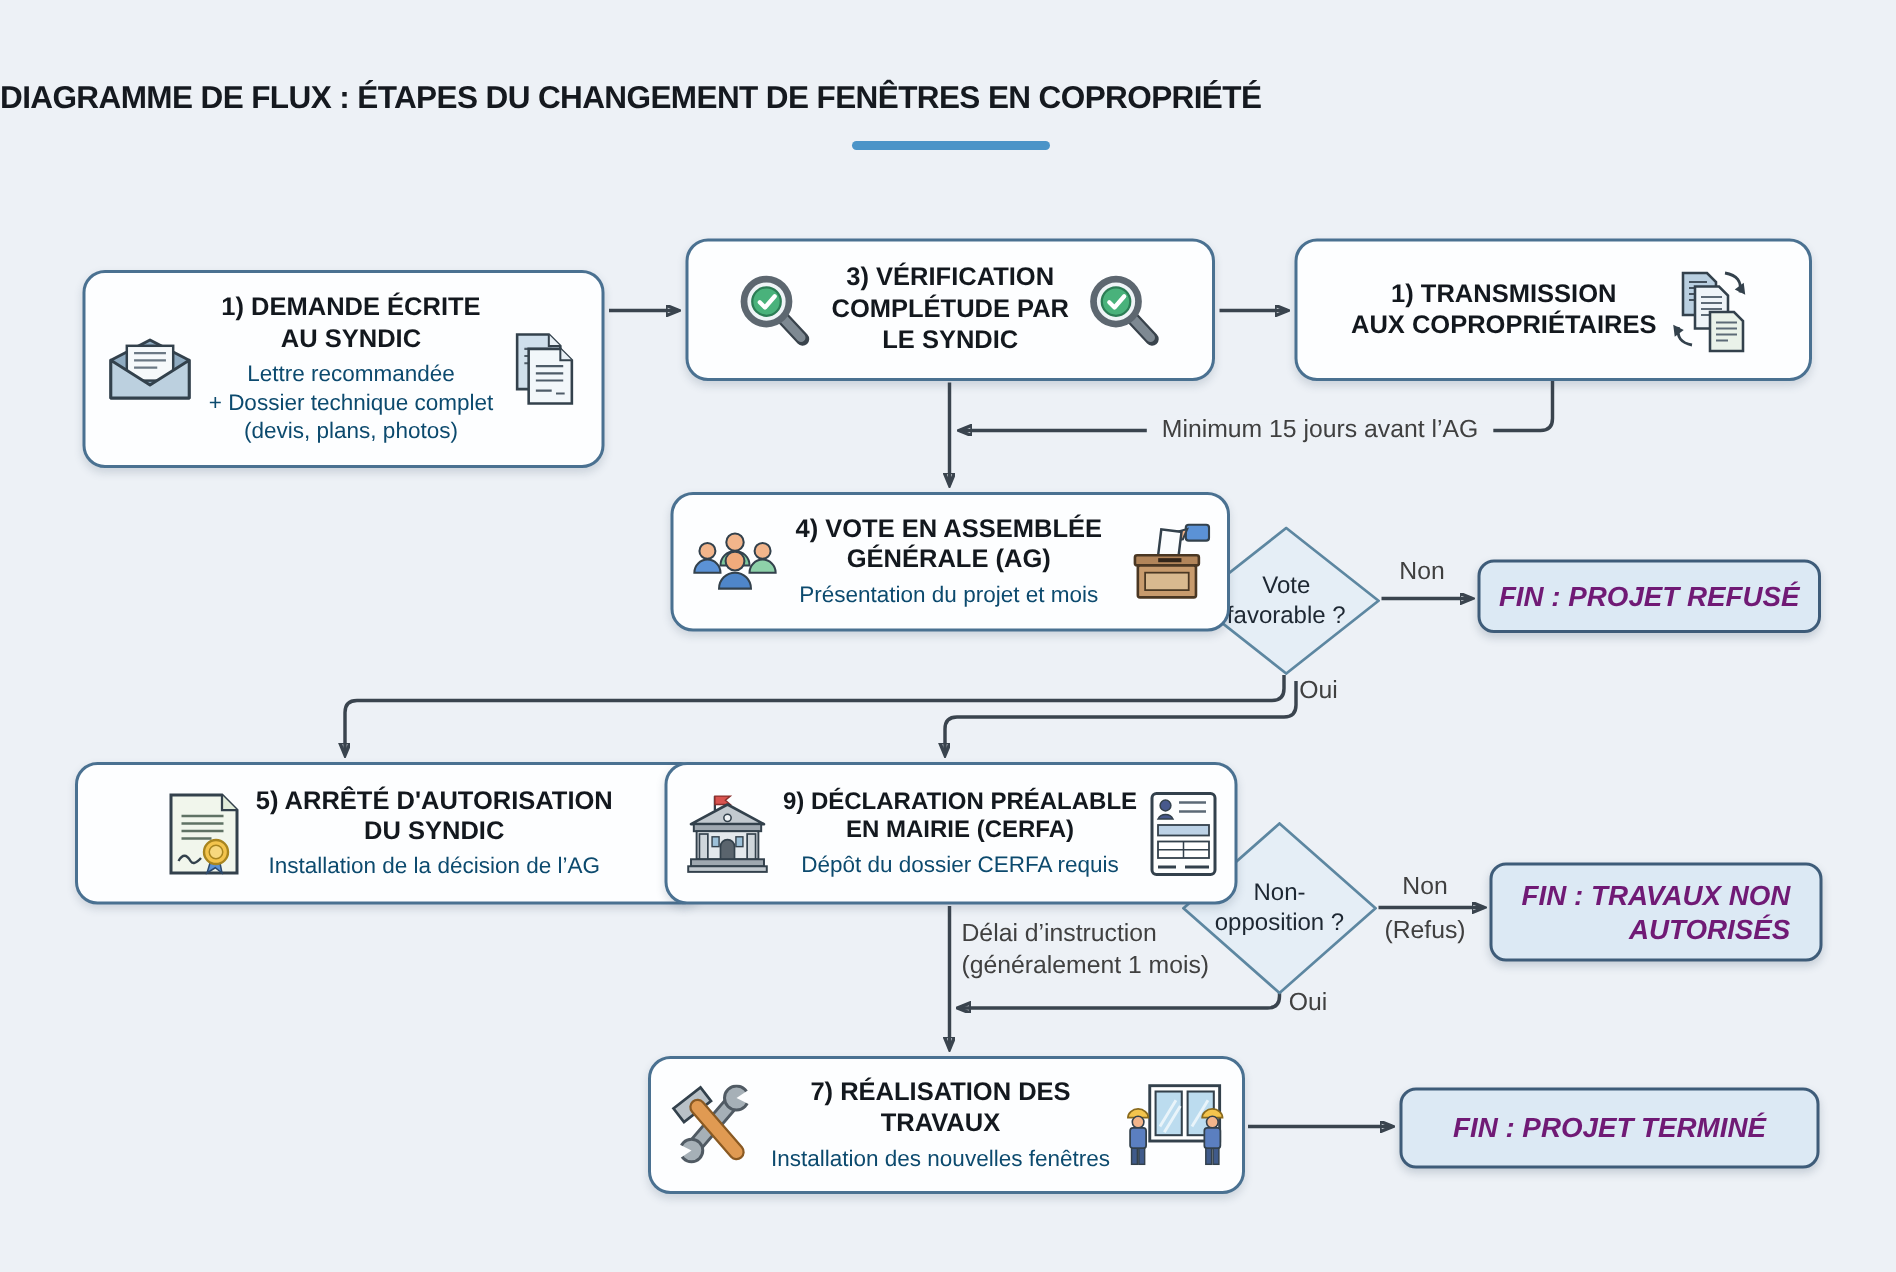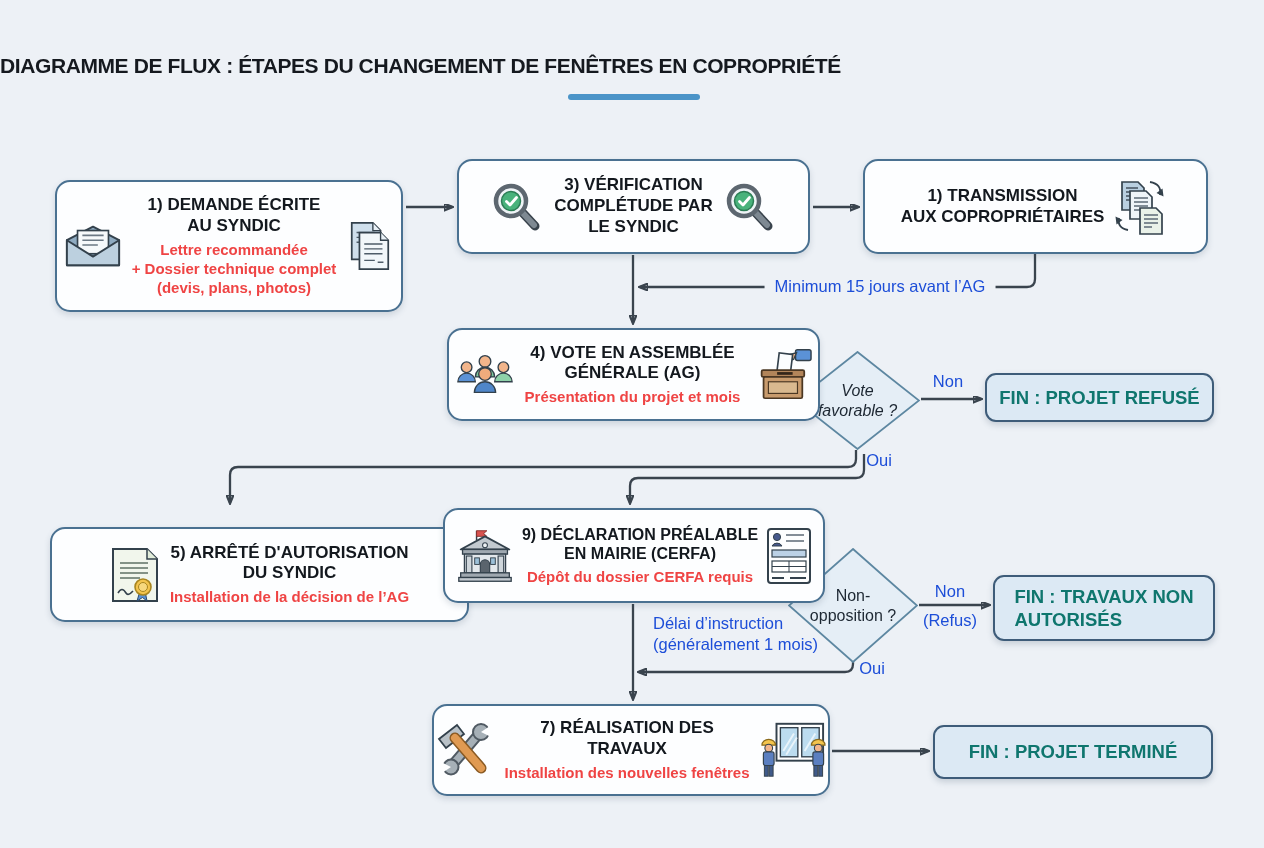--- a/index.html
+++ b/index.html
@@ -21,40 +21,40 @@
   svg.edges path { fill:none; stroke:#3a444e; stroke-width:2.3px; }
 
   .node {
     position:absolute; display:flex; align-items:center; justify-content:center;
     gap:10px; padding:6px 10px;
     background:#fdfeff; border:2.5px solid #4a7191; border-radius:15px;
     box-shadow:0 3px 6px rgba(61,83,105,.18);
   }
   .node .txt { text-align:center; }
   .node .t { font-weight:bold; font-size:17px; line-height:1.22; color:#13181e; white-space:pre; }
-  .node .s { font-size:15px; line-height:1.27; color:#ef4444; white-space:pre; margin-top:3px;font-weight:bold; }
+  .node .s { font-size:15px; line-height:1.27; color:#0c4a6e; white-space:pre; margin-top:3px; }
 
   .fin {
     position:absolute; display:flex; align-items:center; justify-content:center;
     background:#dce9f4; border:2.5px solid #3e5c79; border-radius:11px;
     box-shadow:0 3px 6px rgba(61,83,105,.22);
-    font-weight:bold; font-size:18.5px; color:#0f766e; text-align:left;
-    white-space:pre; line-height:1.25;
+    font-weight:bold; font-size:18.5px; color:#701a75; text-align:right;
+    white-space:pre; line-height:1.25;font-style:italic;
   }
 
   .diamond { position:absolute; }
   .diamond svg { position:absolute; left:0; top:0; }
   .diamond .q {
     position:absolute; inset:0; display:flex; align-items:center; justify-content:center;
     text-align:center; font-size:16px; color:#1d2732; white-space:pre; line-height:1.2;
   }
 
   .lbl {
     position:absolute; transform:translate(-50%,-50%);
-    font-size:16.5px; color:#1d4ed8; white-space:pre; text-align:left; line-height:1.3;
+    font-size:16.5px; color:#404040; white-space:pre; text-align:left; line-height:1.3;
   }
   .lbl.mask { background:#edf1f6; padding:0 10px; }
   .lbl.left-align { transform:translate(0,-50%); }
 
   .icon { flex:0 0 auto; }
 </style>
 </head>
 <body>
 
 <div class="canvas">
@@ -75,21 +75,21 @@
     <path d="M921,399 H981" marker-end="url(#arr)"></path>
     <path d="M856,450 V459 Q856,467 848,467 H238 Q230,467 230,475 V503" marker-end="url(#arr)"></path>
     <path d="M864,454 V470 Q864,478 856,478 H638 Q630,478 630,486 V503" marker-end="url(#arr)"></path>
     <path d="M407,555 H439" marker-end="url(#arr)"></path>
     <path d="M633,604 V699" marker-end="url(#arr)"></path>
     <path d="M919,605 H989" marker-end="url(#arr)"></path>
     <path d="M853,661 V664 Q853,672 845,672 H639" marker-end="url(#arr)"></path>
     <path d="M832,751 H928" marker-end="url(#arr)"></path>
   </svg>
 
-  <div class="diamond" style="left:795px; top:351px; width:125px; height:99px;font-style:italic;">
+  <div class="diamond" style="left:795px; top:351px; width:125px; height:99px;">
     <svg width="125" height="99" viewBox="0 0 125 99">
       <polygon points="62.5,1 124,49.5 62.5,98 1,49.5" fill="#e5eef6" stroke="#5d87a1" stroke-width="1.8"></polygon>
     </svg>
     <div class="q">Vote
 favorable ?</div>
   </div>
 
   <div class="diamond" style="left:788px; top:548px; width:130px; height:115px;">
     <svg width="130" height="115" viewBox="0 0 130 115">
       <polygon points="65,1 129,57.5 65,114 1,57.5" fill="#e5eef6" stroke="#5d87a1" stroke-width="1.8"></polygon>
@@ -185,21 +185,21 @@
       <rect x="29" y="5" width="14" height="19" fill="#fbfdfe" stroke="#33414c" stroke-width="1.7" transform="rotate(7 36 14)"></rect>
       <rect x="12" y="22" width="44" height="7" rx="1.5" fill="#b2855a" stroke="#4a3723" stroke-width="1.8"></rect>
       <rect x="28" y="24" width="16" height="2.8" fill="#33261a"></rect>
       <rect x="14" y="29" width="40" height="22" rx="1.5" fill="#c89b6d" stroke="#4a3723" stroke-width="1.8"></rect>
       <rect x="19" y="34" width="30" height="12" fill="#d9b98f" stroke="#4a3723" stroke-width="1.2"></rect>
     </svg>
   </div>
 
   <div class="fin" style="left:985px; top:373px; width:229px; height:49px;">FIN : PROJET REFUSÉ</div>
 
-  <div class="node" style="left:50px; top:527px; width:419px; height:95px;">
+  <div class="node" style="left:50px; top:508px; width:419px; height:95px;">
     <svg class="icon" width="50" height="58" viewBox="0 0 50 58">
       <path d="M3,3 H37 L47,13 V55 H3 Z" fill="#f1f6ec" stroke="#33414c" stroke-width="2"></path>
       <path d="M37,3 V13 H47" fill="#e1ecda" stroke="#33414c" stroke-width="1.5"></path>
       <path d="M10,17 H38 M10,22 H38 M10,27 H38 M10,32 H30" stroke="#5f7264" stroke-width="1.6"></path>
       <path d="M8,47 q4,-7 8,0 q2,3.5 7,-2" stroke="#33414c" stroke-width="1.6" fill="none"></path>
       <path d="M30,45 l-3,10 5.5,-3.5 4.5,3.5 -2,-10 z" fill="#5b92d6" stroke="#2c4a6e" stroke-width="1"></path>
       <circle cx="33" cy="41" r="8" fill="#f3c44d" stroke="#a8851f" stroke-width="1.6"></circle>
       <circle cx="33" cy="41" r="4.5" fill="#f7d87e" stroke="#a8851f" stroke-width="1"></circle>
     </svg>
     <div class="txt">
@@ -283,16 +283,16 @@
   </div>
 
   <div class="fin" style="left:933px; top:725px; width:280px; height:54px;">FIN : PROJET TERMINÉ</div>
 
   <div class="lbl mask" style="left:880px; top:287px; text-align:center;">Minimum 15 jours avant l’AG</div>
   <div class="lbl" style="left:948px; top:382px;">Non</div>
   <div class="lbl" style="left:879px; top:461px;">Oui</div>
   <div class="lbl" style="left:950px; top:592px;">Non</div>
   <div class="lbl" style="left:950px; top:621px;">(Refus)</div>
   <div class="lbl" style="left:872px; top:669px;">Oui</div>
-  <div class="lbl left-align" style="left:641px; top:634px;margin-left:12px;">Délai d’instruction
+  <div class="lbl left-align" style="left:641px; top:634px;">Délai d’instruction
 (généralement 1 mois)</div>
 
 </div>
 
 </body></html>

